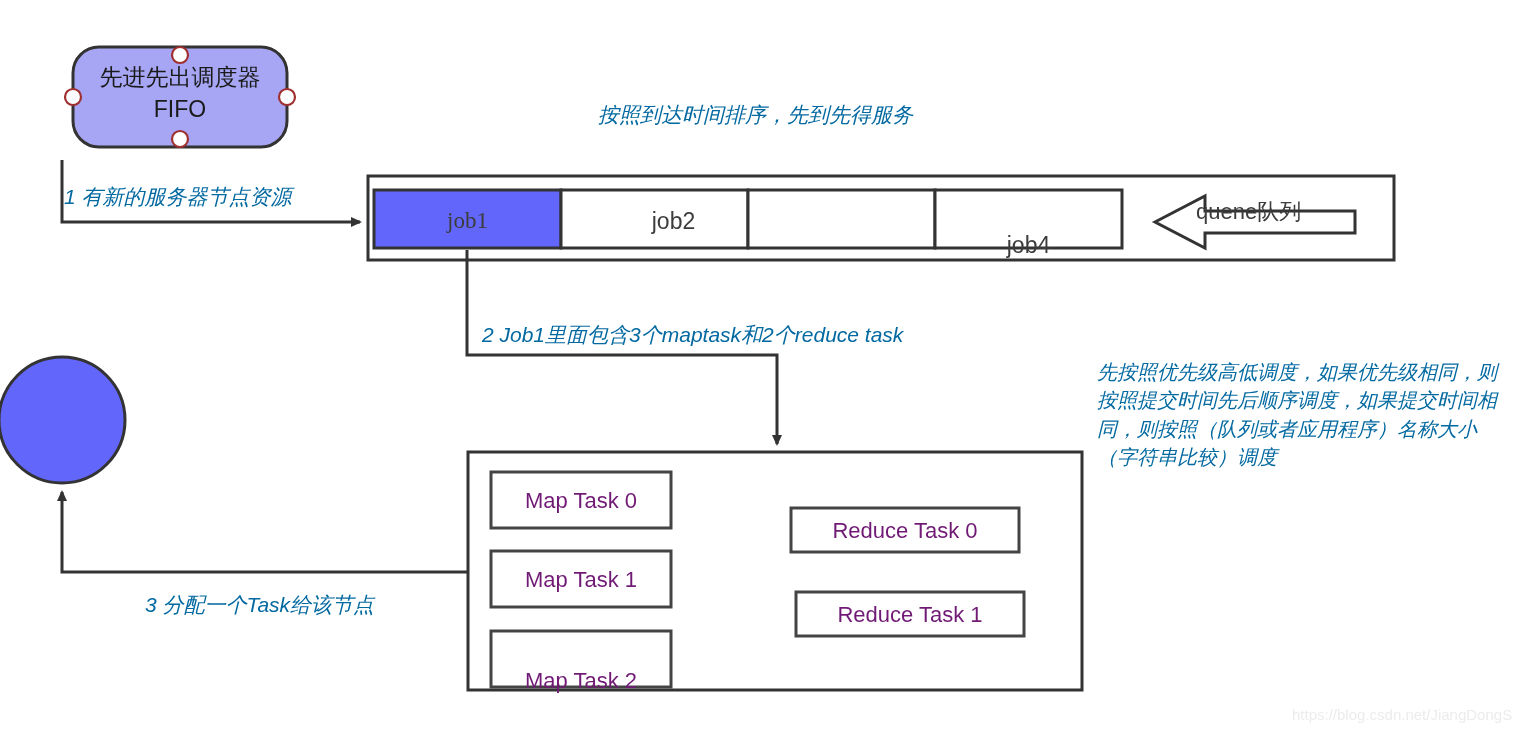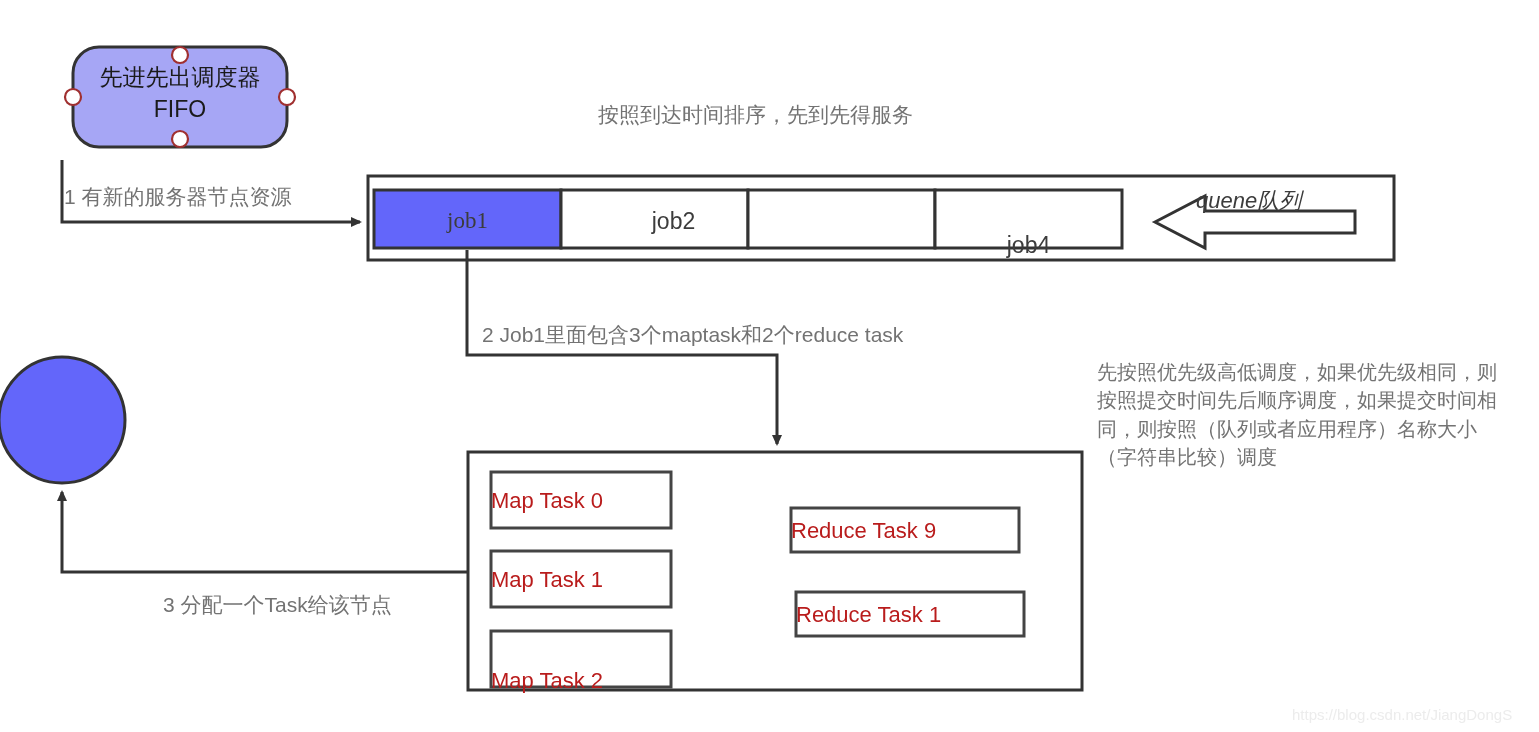--- a/index.html
+++ b/index.html
@@ -20,23 +20,24 @@
   }
   .svg-layer {
     position: absolute;
     left: 0;
     top: 0;
     width: 1539px;
     height: 732px;
   }
   .annot {
     position: absolute;
-    color: #737373;
+    color: #0369a1;
     white-space: pre;
     line-height: 1.42;
+    font-style: italic;
   }
   .fifo-label {
     position: absolute;
     left: 72px;
     top: 62px;
     width: 216px;
     text-align: center;
     font-size: 23px;
     color: #1a1a1a;
     line-height: 1.38;
@@ -44,22 +45,22 @@
   .job-label {
     position: absolute;
     font-size: 23px;
     color: #3c3c3c;
     text-align: center;
     white-space: nowrap;
   }
   .task-label {
     position: absolute;
     font-size: 22px;
-    color: #b91c1c;
-    text-align: left;
+    color: #701a75;
+    text-align: center;
     white-space: nowrap;
   }
   .queue-note {
     position: absolute;
     font-size: 22px;
     color: #3c3c3c;
     white-space: nowrap;
   }
   .annot-1 {
     left: 64px;
@@ -68,21 +69,20 @@
   }
   .annot-2 {
     left: 482px;
     top: 320px;
     font-size: 21px;
   }
   .annot-3 {
     left: 145px;
     top: 590px;
     font-size: 21px;
-    margin-left: 18px;
   }
   .annot-top {
     left: 598px;
     top: 100px;
     font-size: 21px;
   }
   .annot-right {
     left: 1097px;
     top: 358px;
     width: 412px;
@@ -158,24 +158,24 @@
   <div class="annot annot-2">2 Job1里面包含3个maptask和2个reduce task</div>
 
   <div class="annot annot-3">3 分配一个Task给该节点</div>
 
   <div class="annot annot-right">先按照优先级高低调度，如果优先级相同，则按照提交时间先后顺序调度，如果提交时间相同，则按照（队列或者应用程序）名称大小（字符串比较）调度</div>
 
   <div class="job-label" style="left:374px; top:208px; width:187px;font-family:Liberation Serif, serif;">job1</div>
   <div class="job-label" style="left:580px; top:208px; width:187px;">job2</div>
   <div class="job-label" style="left:935px; top:208px; width:187px;margin-top:24px;">job4</div>
 
-  <div class="queue-note" style="left:1196px; top:186px;font-style:italic;">quene队列</div>
+  <div class="queue-note" style="left:1196px; top:197px;">quene队列</div>
 
   <div class="task-label" style="left:491px; top:488px; width:180px;">Map Task 0</div>
   <div class="task-label" style="left:491px; top:567px; width:180px;">Map Task 1</div>
   <div class="task-label" style="left:491px; top:647px; width:180px;margin-top:21px;">Map Task 2</div>
 
-  <div class="task-label" style="left:791px; top:518px; width:228px;">Reduce Task 9</div>
+  <div class="task-label" style="left:791px; top:518px; width:228px;">Reduce Task 0</div>
   <div class="task-label" style="left:796px; top:602px; width:228px;">Reduce Task 1</div>
 
   <div class="watermark">https://blog.csdn.net/JiangDongS</div>
 
 </div>
 
 </body></html>

